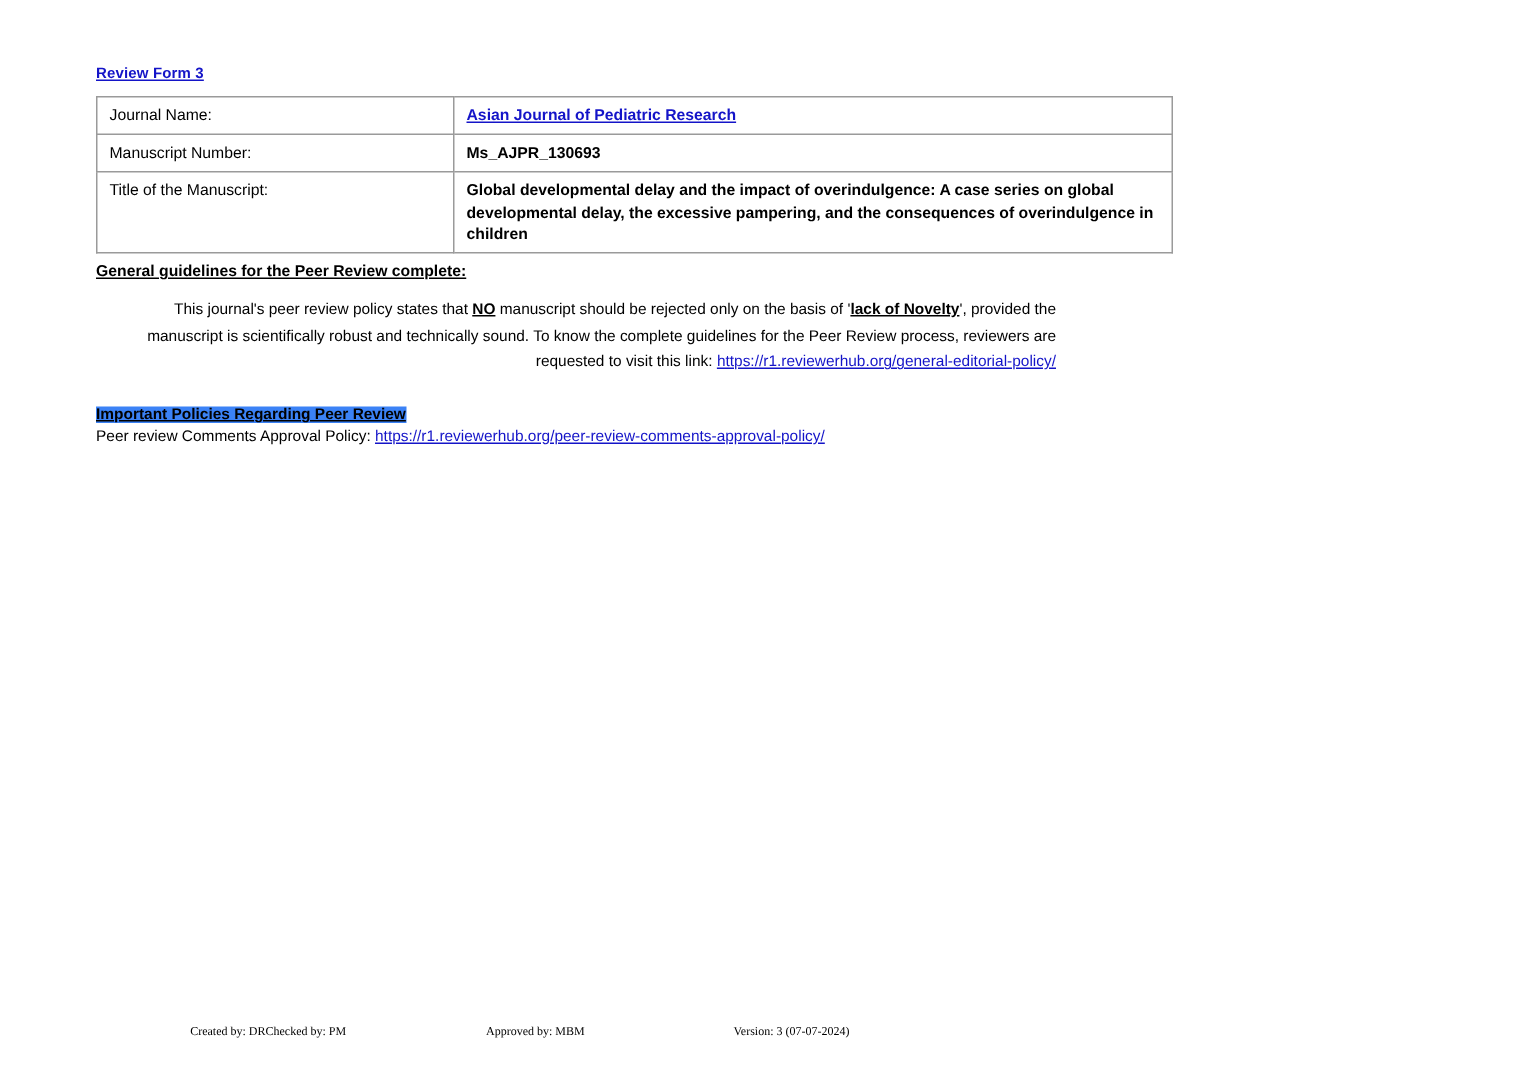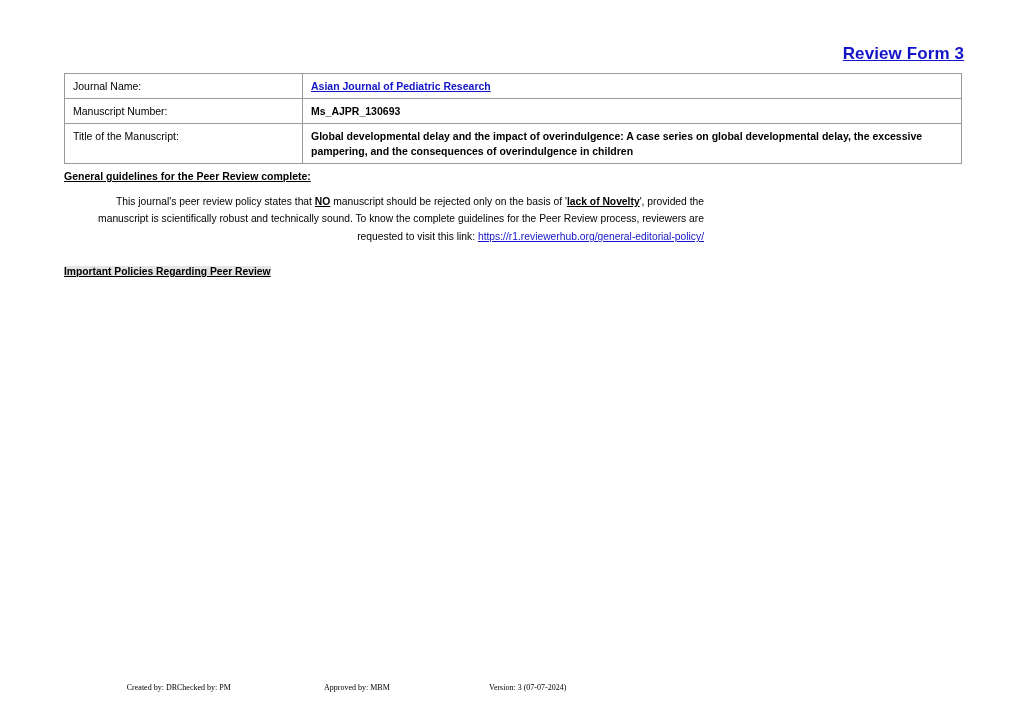--- a/index.html
+++ b/index.html
@@ -22,32 +22,31 @@
     height: 724px;
   }
   .content {
     position: absolute;
     left: 64px;
     top: 44px;
     width: 900px;
   }
 
   .form-title {
-    font-size: 17px;
+    font-size: 10px;
     font-weight: bold;
     color: #1414c8;
     text-decoration: underline;
     margin-bottom: 9px;
     letter-spacing: 0.1px;
-    text-align: right;
   }
 
   table.meta {
     border-collapse: collapse;
-    width: 898px;
+    width: 718px;
     table-layout: fixed;
     margin-bottom: 0;
   }
   table.meta td {
     border: 1px solid #9a9a9a;
     padding: 5px 7px 5px 8px;
     font-size: 10.5px;
     vertical-align: top;
     line-height: 1.35;
   }
@@ -82,21 +81,21 @@
     text-align: right;
   }
   .u { text-decoration: underline; font-weight: bold; }
   .link {
     color: #1414c8;
     text-decoration: underline;
     word-break: break-all;
   }
 
   .highlight {
-    background: #e5e5e5;
+    background: #3b82f6;
     font-weight: bold;
     text-decoration: underline;
     font-size: 10.3px;
     display: inline-block;
     margin-top: 20px;
     margin-bottom: 1px;
   }
 
   .policy-line {
     font-size: 10.3px;
@@ -145,19 +144,20 @@
         </tr>
       </tbody>
     </table>
 
     <div class="section-head">General guidelines for the Peer Review complete:</div>
 
     <p class="para"><span>This journal's peer review policy states that </span><span class="u">NO</span><span> manuscript should be rejected only on the basis of '</span><span class="u">lack of Novelty</span><span>', provided the manuscript is scientifically robust and technically sound. To know the complete guidelines for the Peer Review process, reviewers are requested to visit this link: </span><span class="link">https://r1.reviewerhub.org/general-editorial-policy/</span></p>
 
     <div class="highlight">Important Policies Regarding Peer Review</div>
 
+    <p class="policy-line"><span>Peer review Comments Approval Policy: </span><span class="link">https://r1.reviewerhub.org/peer-review-comments-approval-policy/</span></p>
 
   </div>
 
   <div class="footer">
     <span class="f1">Created by: DR</span><span class="f2">Checked by: PM</span><span class="f3">Approved by: MBM</span><span class="f4">Version: 3 (07-07-2024)</span>
   </div>
 </div>
 
 </body></html>

